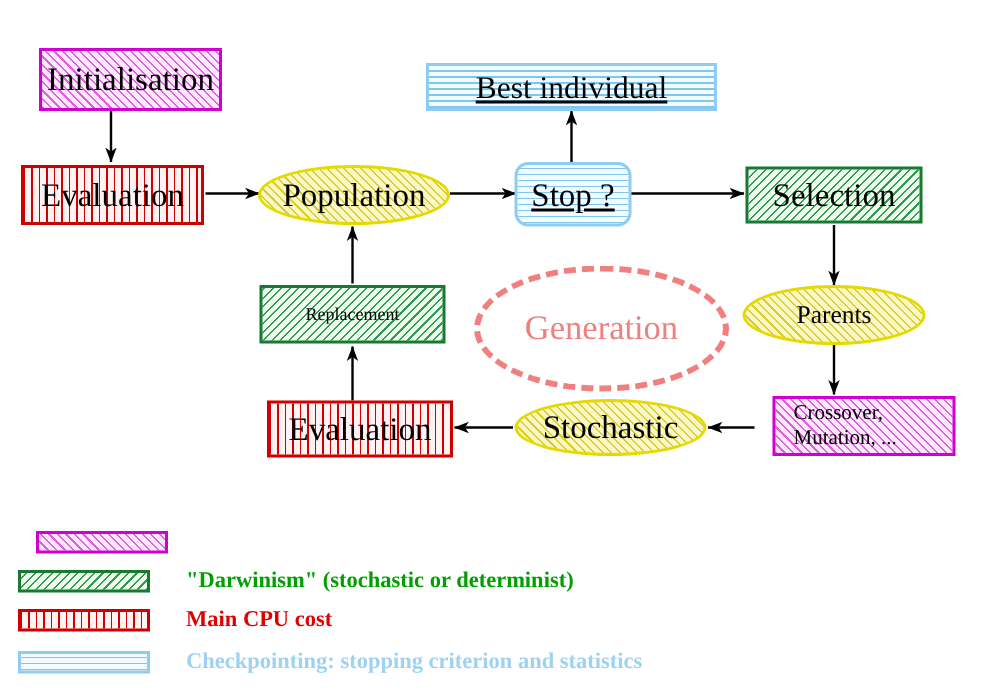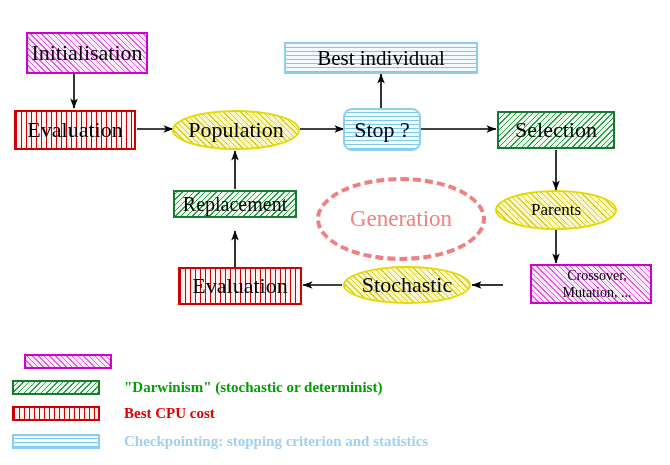--- a/index.html
+++ b/index.html
@@ -14,21 +14,21 @@
   .rrect{border-radius:9px;border-width:2px;border-style:solid;}
 
   
   .h-magenta{background-color:#fde9fd;
     background-image:repeating-linear-gradient(45deg,#e060e0 0,#e060e0 1px,transparent 1px,transparent 4px);margin-left:12px;}
   .h-green{background-color:#eefcee;
     background-image:repeating-linear-gradient(-45deg,#2e9b4e 0,#2e9b4e 1px,transparent 1px,transparent 4px);}
   .h-red{background-color:#fff2f2;
     background-image:repeating-linear-gradient(90deg,#d00000 0,#d00000 1px,transparent 1px,transparent 5px);}
   .h-blue{background-color:#f4fbff;
-    background-image:repeating-linear-gradient(0deg,#7ec8ef 0,#7ec8ef 1px,transparent 1px,transparent 4px);}
+    background-image:repeating-linear-gradient(0deg,#7ec8ef 0,#7ec8ef 1px,transparent 1px,transparent 4px);text-decoration:underline;}
   .h-yellow{background-color:#fbf7c8;
     background-image:repeating-linear-gradient(45deg,#d8cf2a 0,#d8cf2a 1px,transparent 1px,transparent 4px);}
 
   .b-magenta{border-color:#d000d0;}
   .b-green{border-color:#177a32;}
   .b-red{border-color:#d00000;}
   .b-blue{border-color:#8ecdf0;}
   .b-yellow{border-color:#e5da00;}
 
   .gen-ell{position:absolute;border:4px dashed #f08080;border-radius:50%;
@@ -103,56 +103,56 @@
 </div>
 
 <div class="node box h-green b-green" style="left:497px;top:111px;width:118px;height:38px;font-size:22px;">
   <span>Selection</span>
 </div>
 
 <div class="node ell h-yellow b-yellow" style="left:495px;top:190px;width:122px;height:40px;font-size:17px;">
   <span>Parents</span>
 </div>
 
-<div class="node box h-magenta b-magenta" style="left:518px;top:264px;width:122px;height:40px;font-size:14px;
-     flex-direction:column;line-height:1.22;align-items:center;padding-left:12px;justify-content:center;">
+<div class="node box h-magenta b-magenta" style="left:503px;top:264px;width:122px;height:40px;font-size:14px;
+     flex-direction:column;line-height:1.22;align-items:flex-start;padding-left:12px;justify-content:center;">
   <span>Crossover,</span>
   <span>Mutation, ...</span>
 </div>
 
 <div class="node ell h-yellow b-yellow" style="left:343px;top:266px;width:128px;height:38px;font-size:22px;">
   <span>Stochastic</span>
 </div>
 
 <div class="node box h-red b-red" style="left:178px;top:267px;width:124px;height:38px;font-size:22px;">
   <span>Evaluation</span>
 </div>
 
-<div class="node box h-green b-green" style="left:173px;top:190px;width:124px;height:28px;font-size:20px;">
+<div class="node box h-green b-green" style="left:173px;top:190px;width:124px;height:39px;font-size:12px;">
   <span>Replacement</span>
 </div>
 
 <div class="gen-ell" style="left:316px;top:177px;width:162px;height:76px;font-size:23px;">
   <span>Generation</span>
 </div>
 
 <div id="legend">
 
   <div class="leg-row" style="left:12px;top:12px;">
     <div class="sw h-magenta b-magenta"></div>
   </div>
 
   <div class="leg-row" style="left:12px;top:38px;">
     <div class="sw h-green b-green"></div>
     <div class="leg-txt t-green">"Darwinism" (stochastic or determinist)</div>
   </div>
 
   <div class="leg-row" style="left:12px;top:64px;">
     <div class="sw h-red b-red"></div>
-    <div class="leg-txt t-red">Best CPU cost</div>
+    <div class="leg-txt t-red">Main CPU cost</div>
   </div>
 
   <div class="leg-row" style="left:12px;top:92px;">
     <div class="sw h-blue b-blue"></div>
     <div class="leg-txt t-blue">Checkpointing: stopping criterion and statistics</div>
   </div>
 
 </div>
 
 </body></html>

